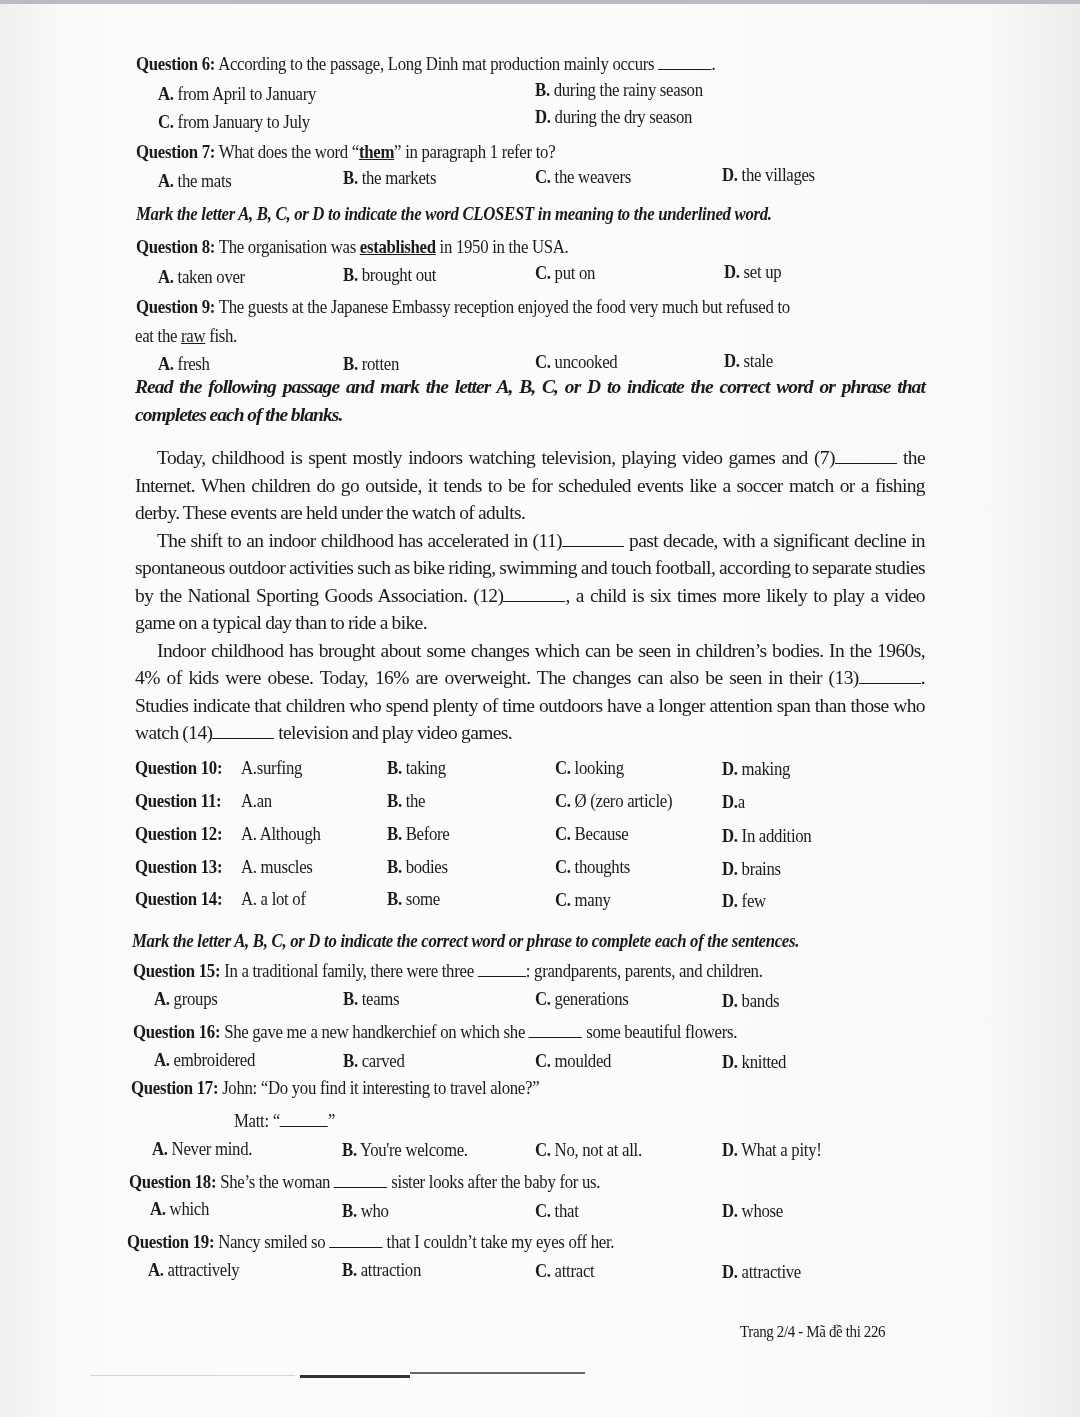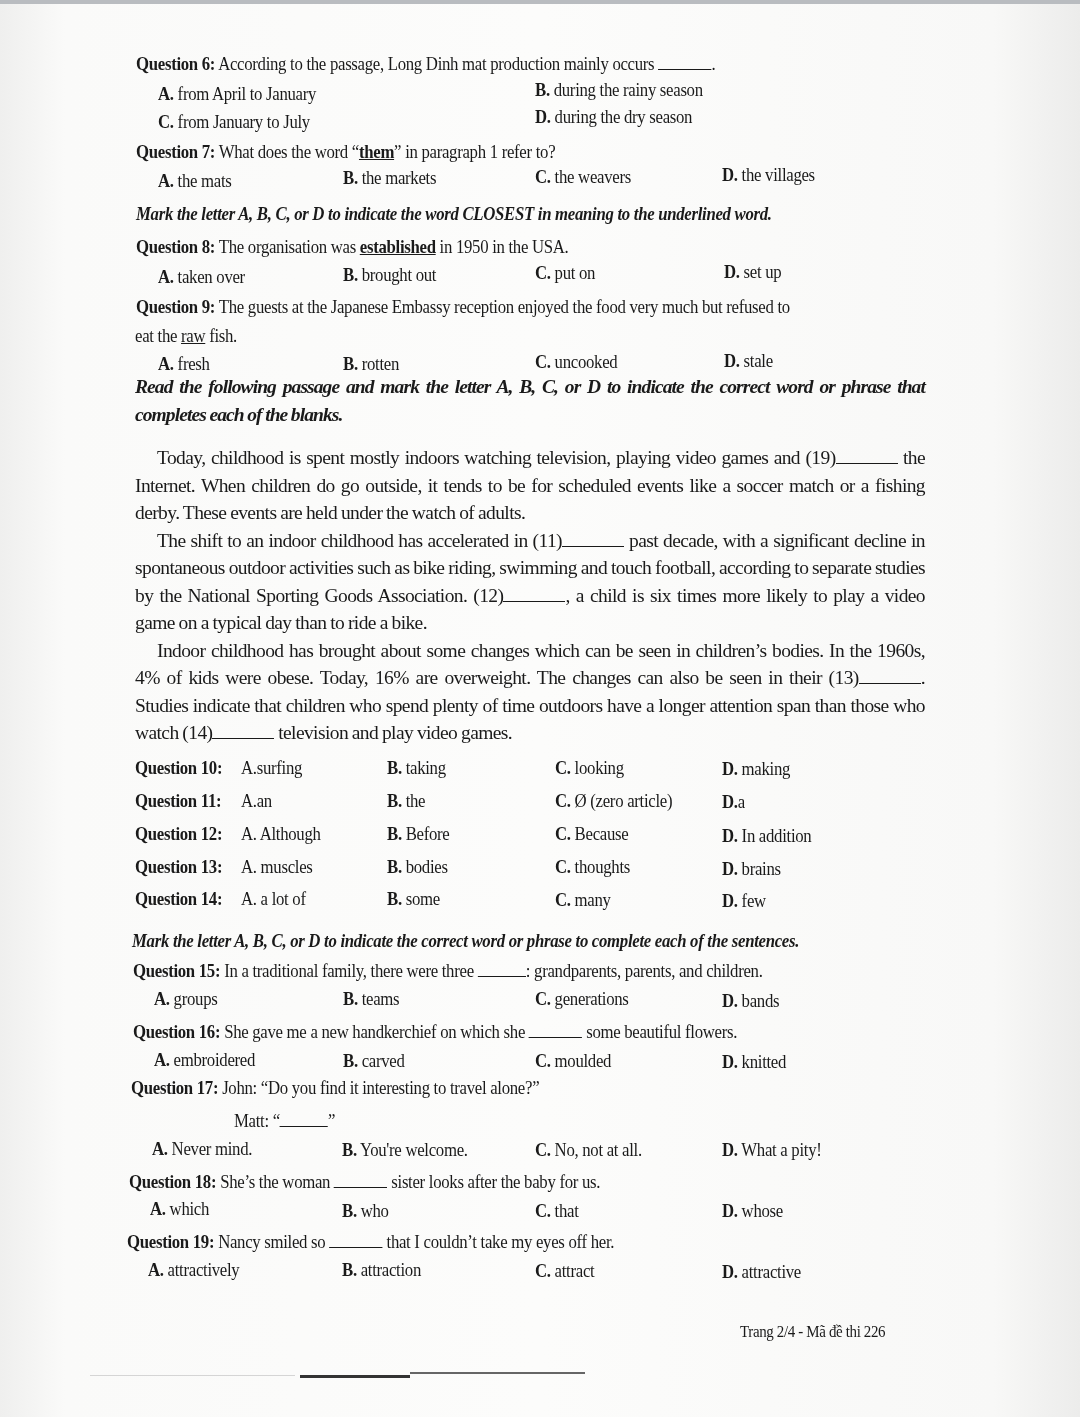--- a/index.html
+++ b/index.html
@@ -76,21 +76,21 @@
   <span>fish.</span>
 </div>
 <div class="opt" style="left:158px; top:353px;"><span class="ltr">A.</span> <span>fresh</span></div>
 <div class="opt" style="left:343px; top:353px;"><span class="ltr">B.</span> <span>rotten</span></div>
 <div class="opt" style="left:535px; top:351px;"><span class="ltr">C.</span> <span>uncooked</span></div>
 <div class="opt" style="left:724px; top:350px;"><span class="ltr">D.</span> <span>stale</span></div>
 
 <div class="para instr" style="top:373px; text-indent:0; letter-spacing:-0.9px;">Read the following passage and mark the letter A, B, C, or D to indicate the correct word or phrase that completes each of the blanks.</div>
 
 <div class="para" style="top:444px;">
-  <p><span>Today, childhood is spent mostly indoors watching television, playing video games and (19)</span><span class="blank b6"></span><span> the Internet. When children do go outside, it tends to be for scheduled events like a soccer match or a fishing derby. These events are held under the watch of adults.</span></p>
+  <p><span>Today, childhood is spent mostly indoors watching television, playing video games and (7)</span><span class="blank b6"></span><span> the Internet. When children do go outside, it tends to be for scheduled events like a soccer match or a fishing derby. These events are held under the watch of adults.</span></p>
   <p><span>The shift to an indoor childhood has accelerated in (11)</span><span class="blank b6"></span><span> past decade, with a significant decline in spontaneous outdoor activities such as bike riding, swimming and touch football, according to separate studies by the National Sporting Goods Association. (12)</span><span class="blank b6"></span><span>, a child is six times more likely to play a video game on a typical day than to ride a bike.</span></p>
   <p><span>Indoor childhood has brought about some changes which can be seen in children’s bodies. In the 1960s, 4% of kids were obese. Today, 16% are overweight. The changes can also be seen in their (13)</span><span class="blank b6"></span><span>. Studies indicate that children who spend plenty of time outdoors have a longer attention span than those who watch (14)</span><span class="blank b6"></span><span> television and play video games.</span></p>
 </div>
 
 <div>
   <div class="opt q" style="left:135px; top:757px;">Question 10:</div>
   <div class="opt" style="left:241px; top:757px;"><span>A.</span><span>surfing</span></div>
   <div class="opt" style="left:387px; top:757px;"><span class="ltr">B.</span> <span>taking</span></div>
   <div class="opt" style="left:555px; top:757px;"><span class="ltr">C.</span> <span>looking</span></div>
   <div class="opt" style="left:722px; top:758px;"><span class="ltr">D.</span> <span>making</span></div>

